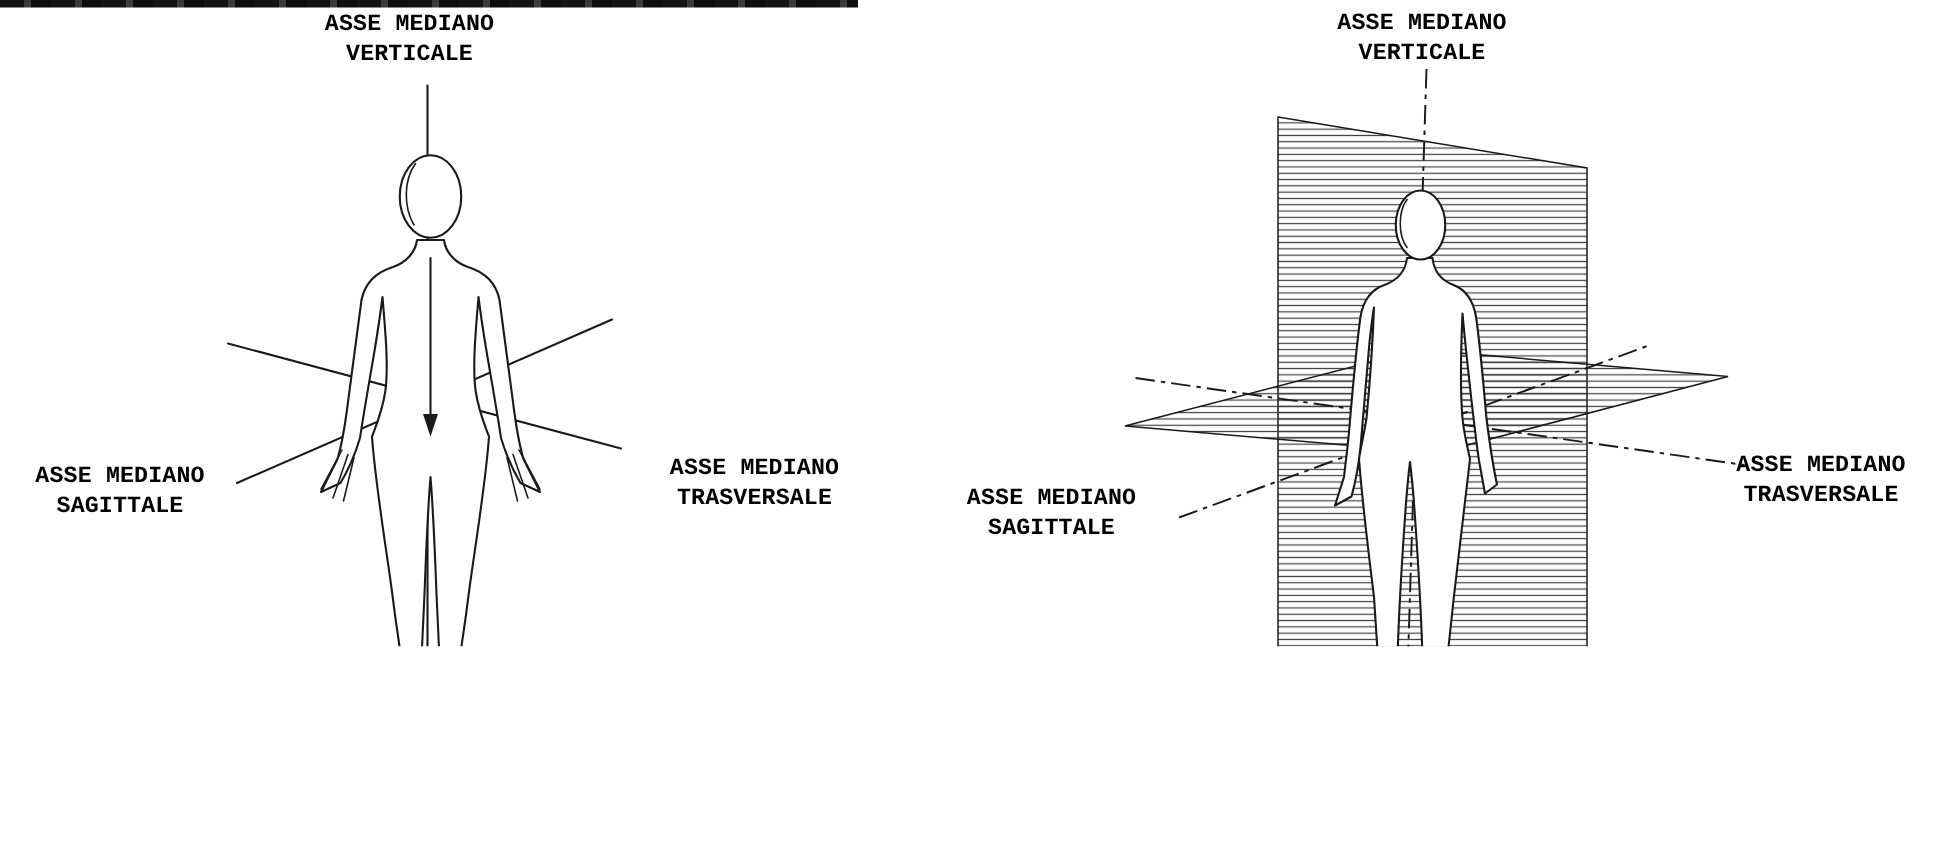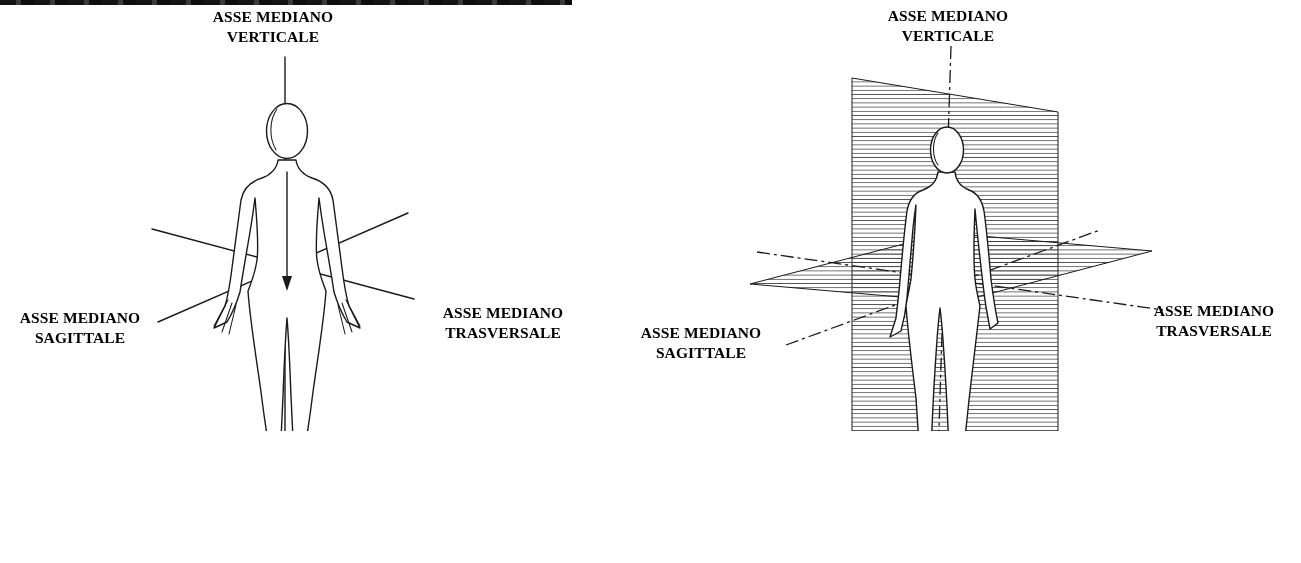--- a/index.html
+++ b/index.html
@@ -1,19 +1,19 @@
 <!DOCTYPE html>
 <html><head>
 <meta charset="utf-8">
 <style>
   html,body{margin:0;padding:0;background:#fff;}
   .canvas{
     position:relative;width:1301px;height:431px;overflow:hidden;
     background:var(--background,#ffffff);
-    font-family:Liberation Serif, serif;
+    font-family:Liberation Mono, monospace;
     --line:#1a1a1a;--hatch:#3c3c3c;--text:#000000;--background:#ffffff;
   }
   .diagram{position:absolute;left:0;top:0;width:1301px;height:563px;}
   .scan-strip{
     position:absolute;left:0;top:0;width:572px;height:5px;
     background:repeating-linear-gradient(90deg,#141414 0 16px,#3b3b3b 16px 21px,#0d0d0d 21px 34px);
   }
   .lbl{
     position:absolute;color:var(--text,#000);
     font-weight:700;font-size:15.5px;line-height:1.28;

